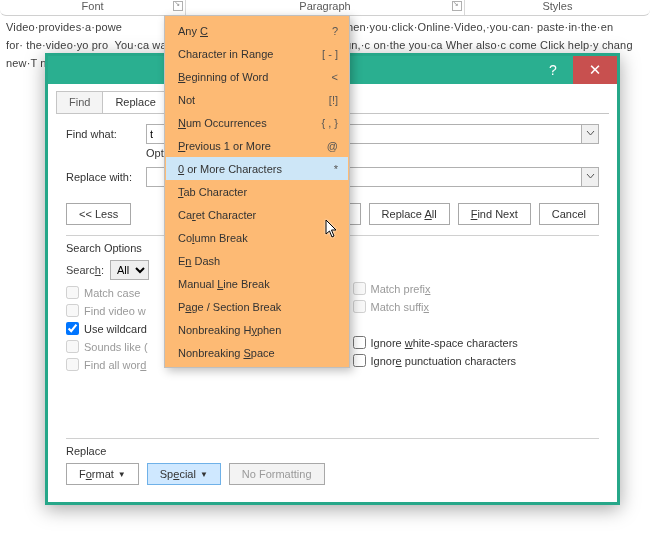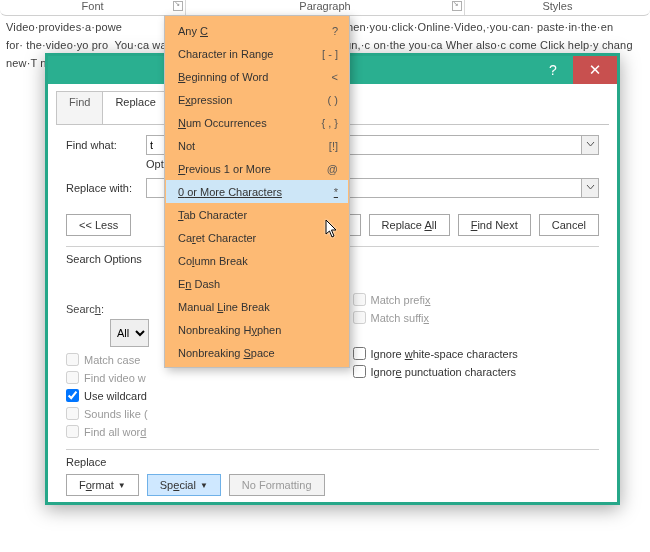--- a/index.html
+++ b/index.html
@@ -13,50 +13,50 @@
   
   .doc { position:absolute; top:18px; left:6px; right:6px; bottom:2px; line-height:18.2px; color:#404040; letter-spacing:.15px; overflow:hidden;}
   .doc span { white-space:pre-wrap; }
   
   .dlg { position:absolute; left:45px; top:53px; width:575px; height:452px; border:3px solid #26a789; background:#fff; box-shadow:0 4px 18px rgba(0,0,0,.35);}
   .titlebar { height:28px; background:#2aaf90; color:#fff; display:flex; align-items:center; padding-left:8px;}
   .titlebar .ttl { flex:1; font-size:12px;}
   .titlebar .tbbtn { width:40px; height:28px; text-align:center; line-height:28px; font-size:14px; color:#fff;}
   .titlebar .tbclose { background:#c8504f; width:44px; font-size:15px;}
   .tabs { display:flex; padding:6px 8px 0 8px; gap:0; }
-  .tab { padding:4px 12px 16px; border:1px solid #c5c5c5; background:#f4f4f4; font-size:11px; color:#5a5a5a; margin-right:-1px; position:relative; top:1px;}
+  .tab { padding:4px 12px 5px; border:1px solid #c5c5c5; background:#f4f4f4; font-size:11px; color:#5a5a5a; margin-right:-1px; position:relative; top:1px;}
   .tab.active { background:#fff; border-bottom:1px solid #fff; color:#333;}
   .tabpanel { border-top:1px solid #c5c5c5; margin:0 8px; height:380px; position:relative; padding:10px 10px 0 10px;}
   .row { display:flex; align-items:center; margin-bottom:6px;}
   .lbl { width:80px; color:#333;}
   .combo { flex:1; height:20px; border:1px solid #b0b0b0; position:relative; background:#fff;}
   .combo input { border:none; width:calc(100% - 18px); height:18px; padding:0 3px; font-size:11px; outline:none;}
   .combo .dd { position:absolute; right:0; top:0; width:17px; height:18px; border-left:1px solid #b0b0b0; background:#f0f0f0; text-align:center;}
   .combo .dd svg { margin-top:4px;}
   .opts { padding-left:80px; color:#333; margin-top:-3px; margin-bottom:8px;}
   .btn { height:22px; padding:0 12px; border:1px solid #a8a8a8; background:#fff; font-size:11px; color:#333; display:flex; align-items:center; gap:4px;}
   .sep { border-top:1px solid #d0d0d0; margin:10px 0 6px;}
   .groupTitle { font-size:11px; color:#333; margin-bottom:6px;}
   .cols { display:flex; gap:40px;}
   .col { flex:1;}
   .cb { display:flex; align-items:center; gap:5px; margin-bottom:5px; color:#333;}
   .cb input { width:13px; height:13px;}
   .cb.dis { color:#9a9a9a;}
   .searchSel { display:flex; align-items:center; gap:6px; margin-bottom:6px;}
-  .searchSel select { height:28px; border:1px solid #b0b0b0; font-size:11px; padding:0 2px;margin-top:48px;}
+  .searchSel select { height:20px; border:1px solid #b0b0b0; font-size:11px; padding:0 2px;}
   .footer { position:absolute; left:10px; right:10px; bottom:8px;}
   .footer .sep { margin-bottom:6px;}
   .footerBtns { display:flex; gap:8px;}
   .footerBtns .btn.blue { background:#cfe8ff; border-color:#6fb1e8;}
   .footerBtns .btn.dis { color:#9a9a9a; background:#f3f3f3;}
   .carets { font-size:8px;}
   
   .menu { position:absolute; left:164px; top:15px; width:186px; background:#fdba74; border:1px solid #bfbfbf; box-shadow:3px 3px 9px rgba(0,0,0,.25); padding:3px 1px; z-index:50;}
   .mitem { display:flex; align-items:center; height:23px; padding:0 10px 0 12px; color:#333;}
-  .mitem.sel { background:#cde6f7;text-decoration:underline;}
+  .mitem.sel { background:#cde6f7;}
   .mitem .mlab { flex:1; white-space:nowrap;}
   .mitem .mshort { color:#555; margin-left:10px; font-size:11px;}
   .u { text-decoration:underline;}
   .cursor { position:absolute; left:325px; top:219px; z-index:60;}
   .cursor svg { filter:drop-shadow(0 0 1px #fff);}
 </style>
 </head>
 <body>
 
 <div class="ribbon">
@@ -207,30 +207,26 @@
     </div>
     <div class="mitem">
       <span class="mlab">Character in Range</span>
       <span class="mshort">[ - ]</span>
     </div>
     <div class="mitem">
       <span class="mlab"><span class="u">B</span>eginning of Word</span>
       <span class="mshort">&lt;</span>
     </div>
     <div class="mitem">
-      <span class="mlab">E<span class="u">x</span>pression</span>
-      <span class="mshort">( )</span>
+      <span class="mlab">Not</span>
+      <span class="mshort">[!]</span>
     </div>
     <div class="mitem">
       <span class="mlab"><span class="u">N</span>um Occurrences</span>
       <span class="mshort">{ , }</span>
-    </div>
-    <div class="mitem">
-      <span class="mlab">Not</span>
-      <span class="mshort">[!]</span>
     </div>
     <div class="mitem">
       <span class="mlab"><span class="u">P</span>revious 1 or More</span>
       <span class="mshort">@</span>
     </div>
     <div class="mitem sel">
       <span class="mlab"><span class="u">0</span> or More Characters</span>
       <span class="mshort">*</span>
     </div>
     <div class="mitem">
@@ -240,20 +236,23 @@
       <span class="mlab">Ca<span class="u">r</span>et Character</span>
     </div>
     <div class="mitem">
       <span class="mlab">Co<span class="u">l</span>umn Break</span>
     </div>
     <div class="mitem">
       <span class="mlab">E<span class="u">n</span> Dash</span>
     </div>
     <div class="mitem">
       <span class="mlab">Manual <span class="u">L</span>ine Break</span>
+    </div>
+    <div class="mitem">
+      <span class="mlab">P<span class="u">a</span>ge / Section Break</span>
     </div>
     <div class="mitem">
       <span class="mlab">Nonbreaking H<span class="u">y</span>phen</span>
     </div>
     <div class="mitem">
       <span class="mlab">Nonbreaking <span class="u">S</span>pace</span>
     </div>
   </div>
 
 <div class="cursor">

